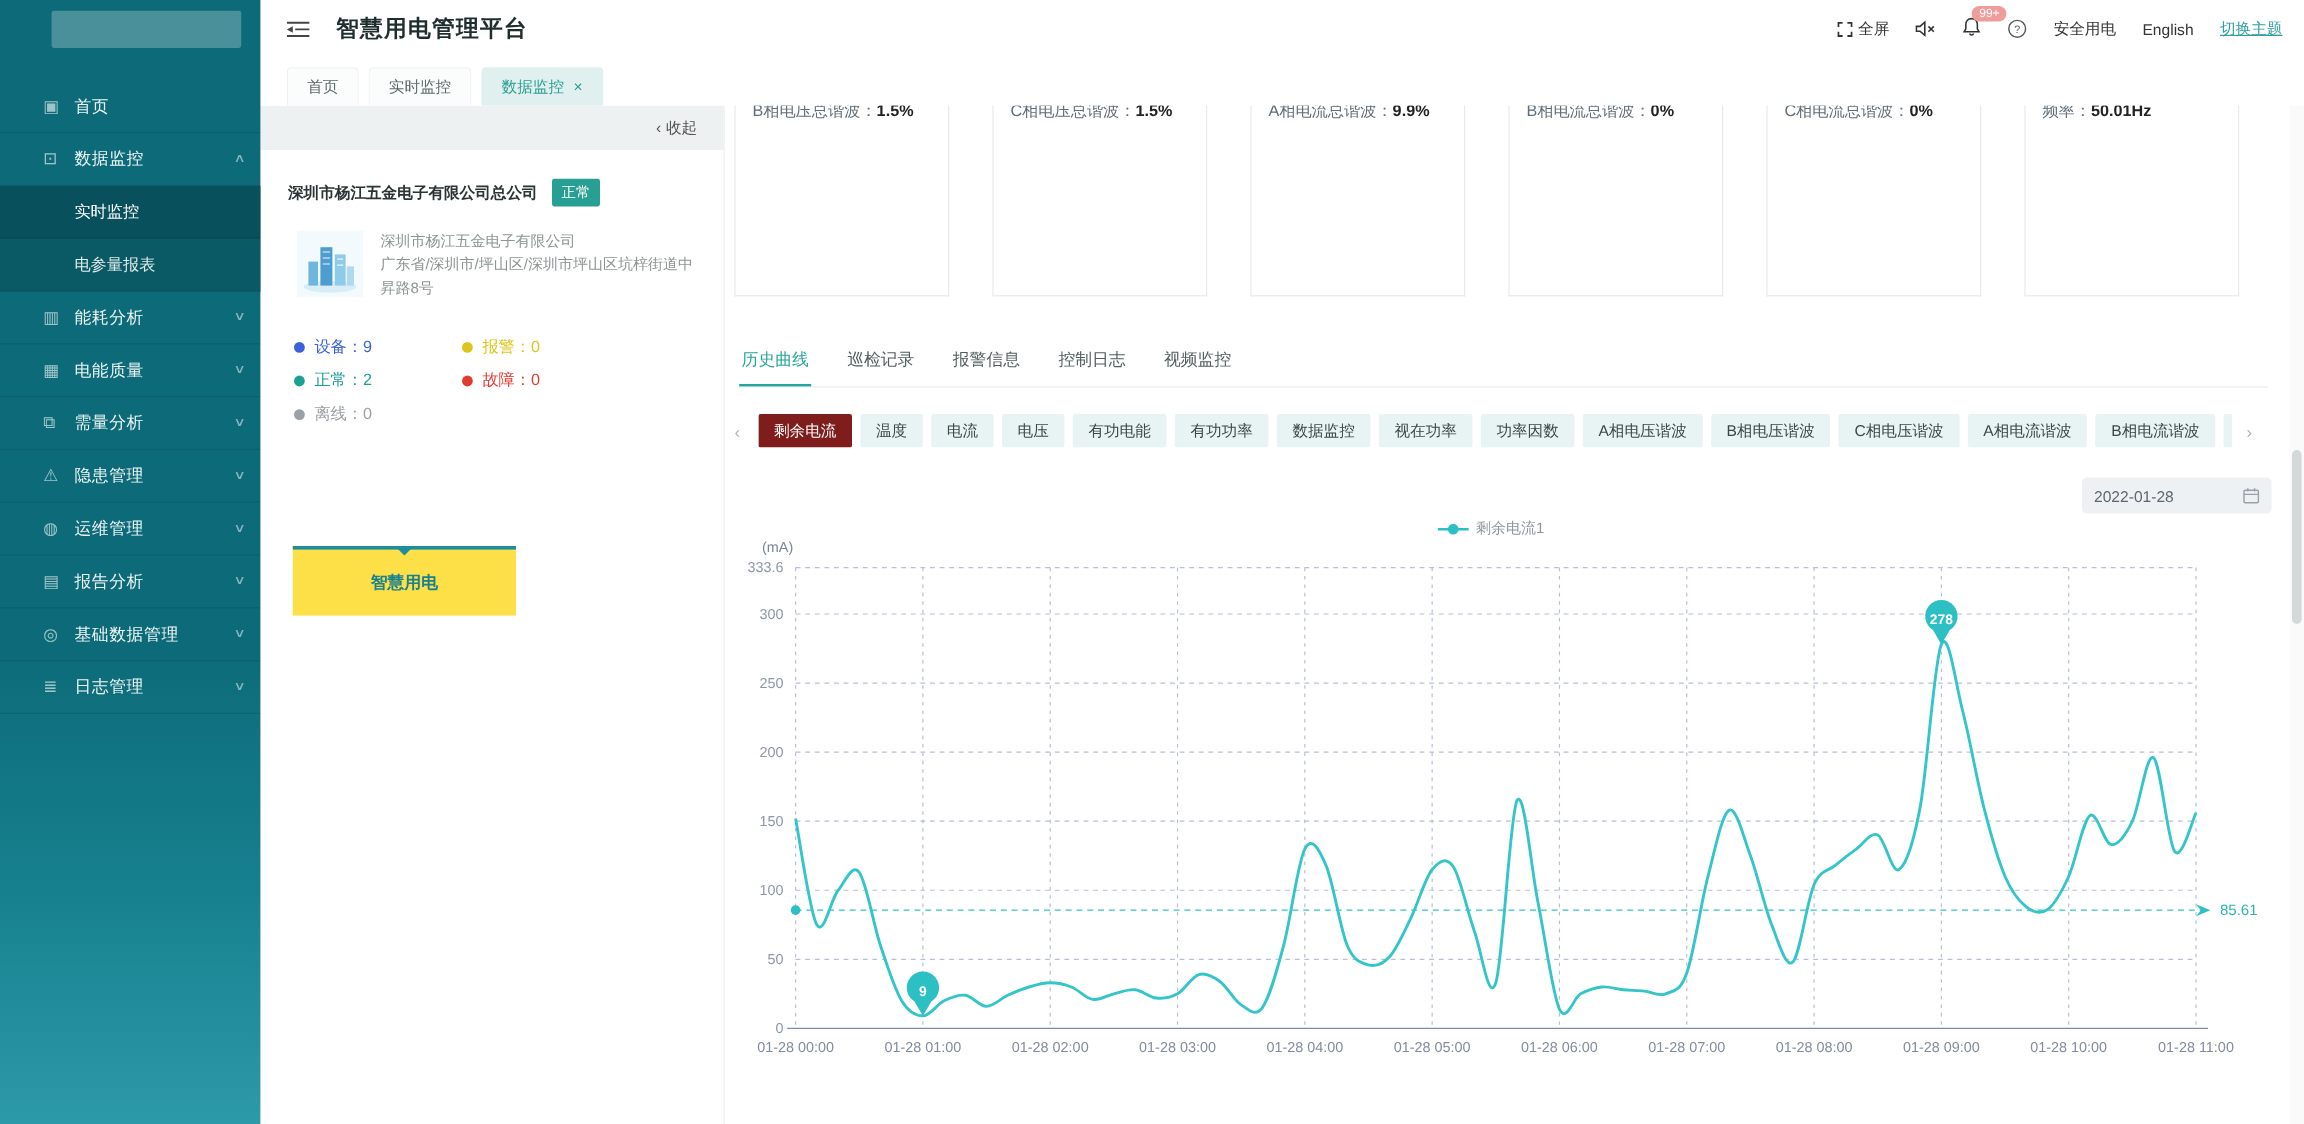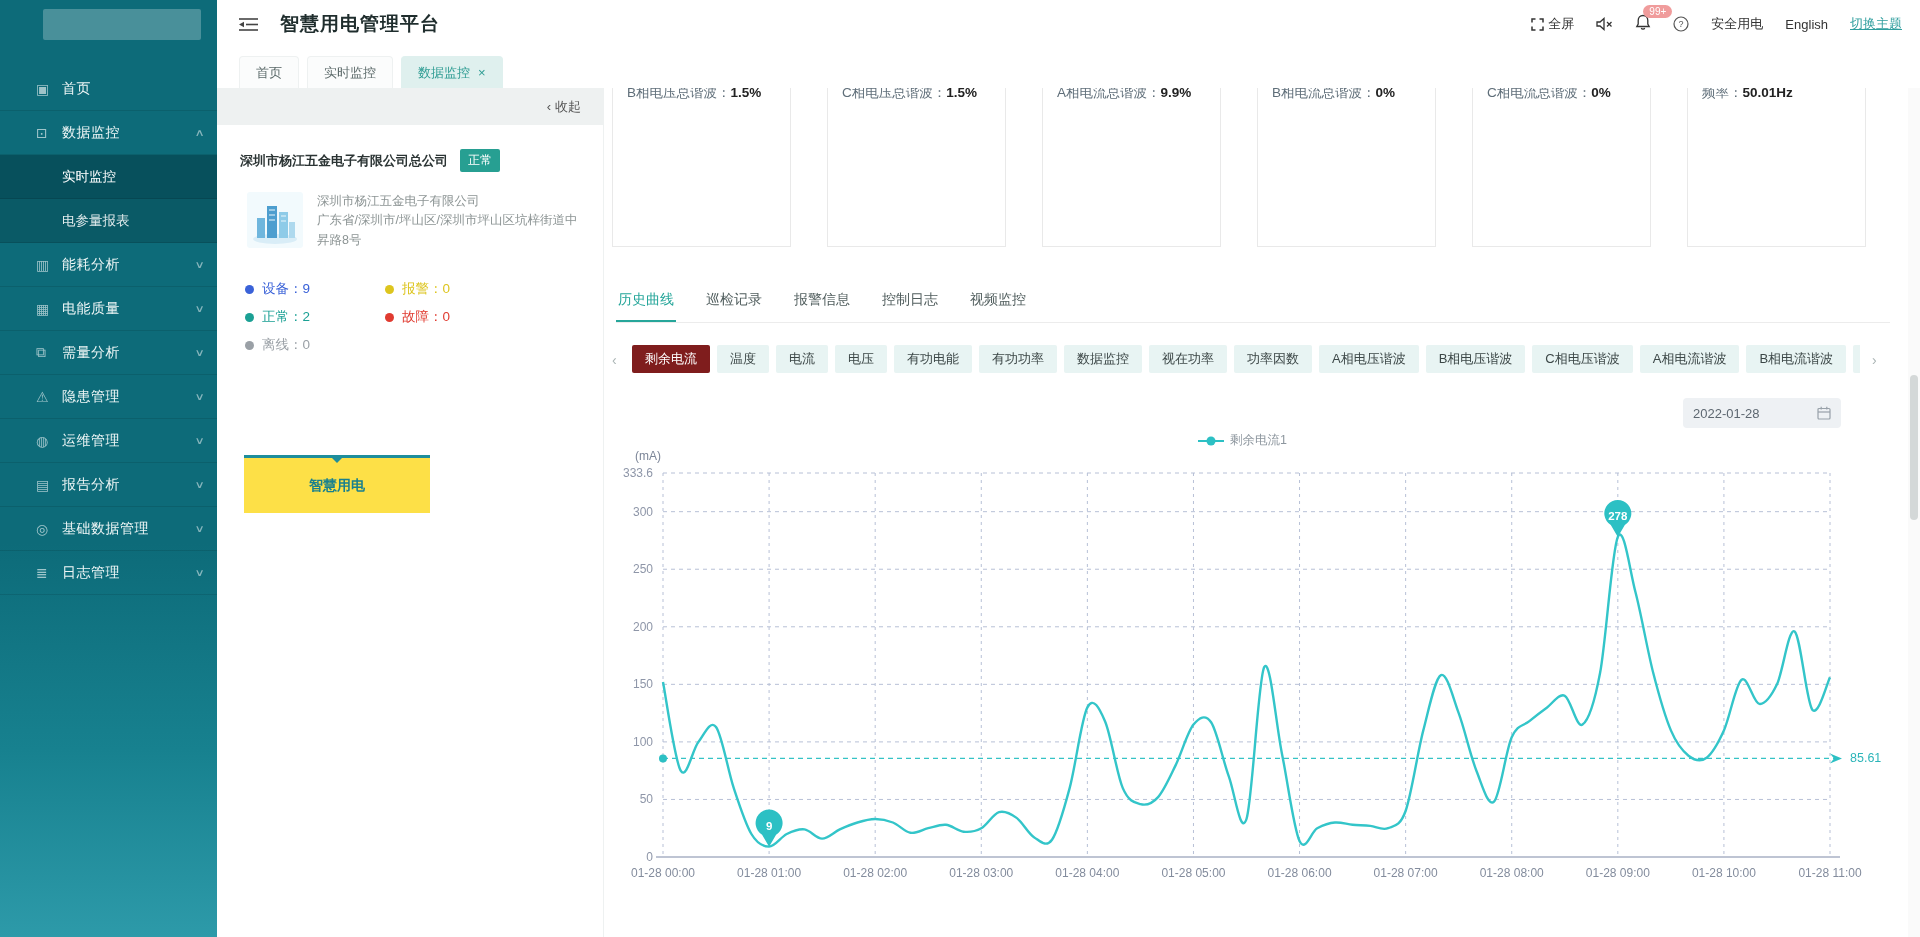--- a/index.html
+++ b/index.html
@@ -55,21 +55,21 @@
 
   .dtabs { position:absolute; left:616px; top:287px; width:1274px; height:36px; border-bottom:1px solid #ececec; display:flex; gap:28px;}
   .dtab { font-size:14px; color:#515e5e; padding:4px 2px; cursor:pointer;}
   .dtab.active { color:#26a69a; border-bottom:2px solid #26a69a;}
 
   .chips-arrow { position:absolute; top:352px; font-size:14px; color:#aab4b4; cursor:pointer;}
   .chips { position:absolute; left:632px; top:345px; width:1228px; height:28px; display:flex; gap:7px; overflow:hidden;}
   .chip { flex:0 0 auto; background:#e8f4f3; color:#3c4747; font-size:13px; padding:0 13px; height:28px; line-height:28px; border-radius:2px; cursor:pointer; white-space:nowrap;}
   .chip.active { background:#7f1d1d; color:#fff;}
 
-  .datebox { position:absolute; left:1683px; top:398px; width:158px; height:30px; background:#eef1f4; border-radius:4px; display:flex; align-items:center; padding:0 10px; font-size:13px; color:#5d6770; cursor:pointer;}
+  .datebox { position:absolute; left:1735px; top:398px; width:158px; height:30px; background:#eef1f4; border-radius:4px; display:flex; align-items:center; padding:0 10px; font-size:13px; color:#5d6770; cursor:pointer;}
   .datebox .dv { flex:1;}
 
   .legend { position:absolute; left:1198px; top:432px; display:flex; align-items:center; gap:6px; font-size:12.5px; color:#8d969e; cursor:pointer;}
 
   .chart-svg { position:absolute; left:604px; top:430px;}
 
   
   .vscroll { position:absolute; right:0; top:68px; width:12px; height:869px; background:#fafafa;}
   .vthumb { position:absolute; right:2px; top:307px; width:8px; height:145px; background:#d4d8d8; border-radius:4px; cursor:pointer;}
 </style>

